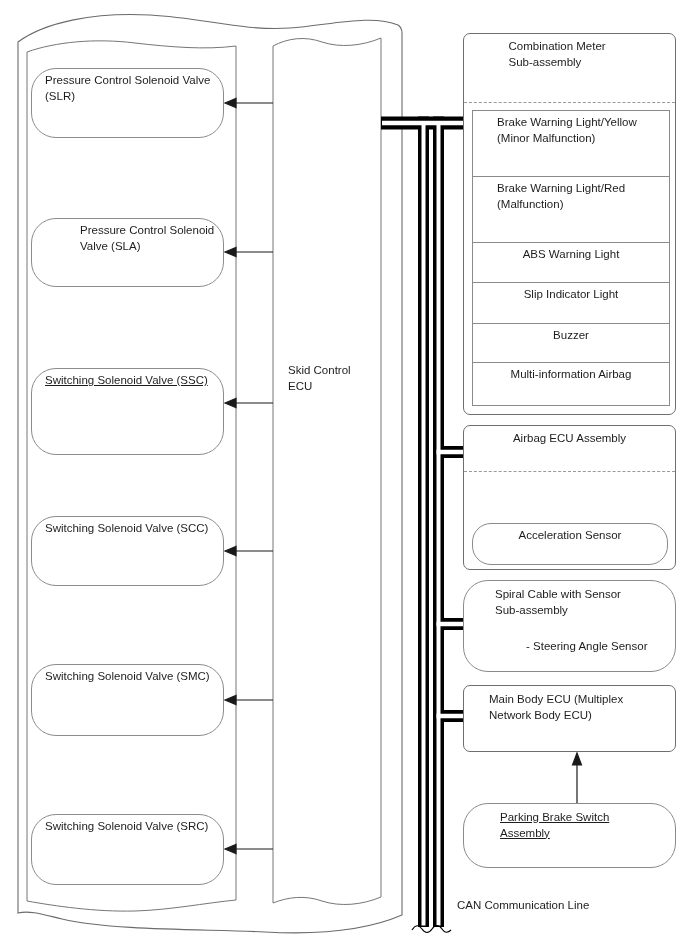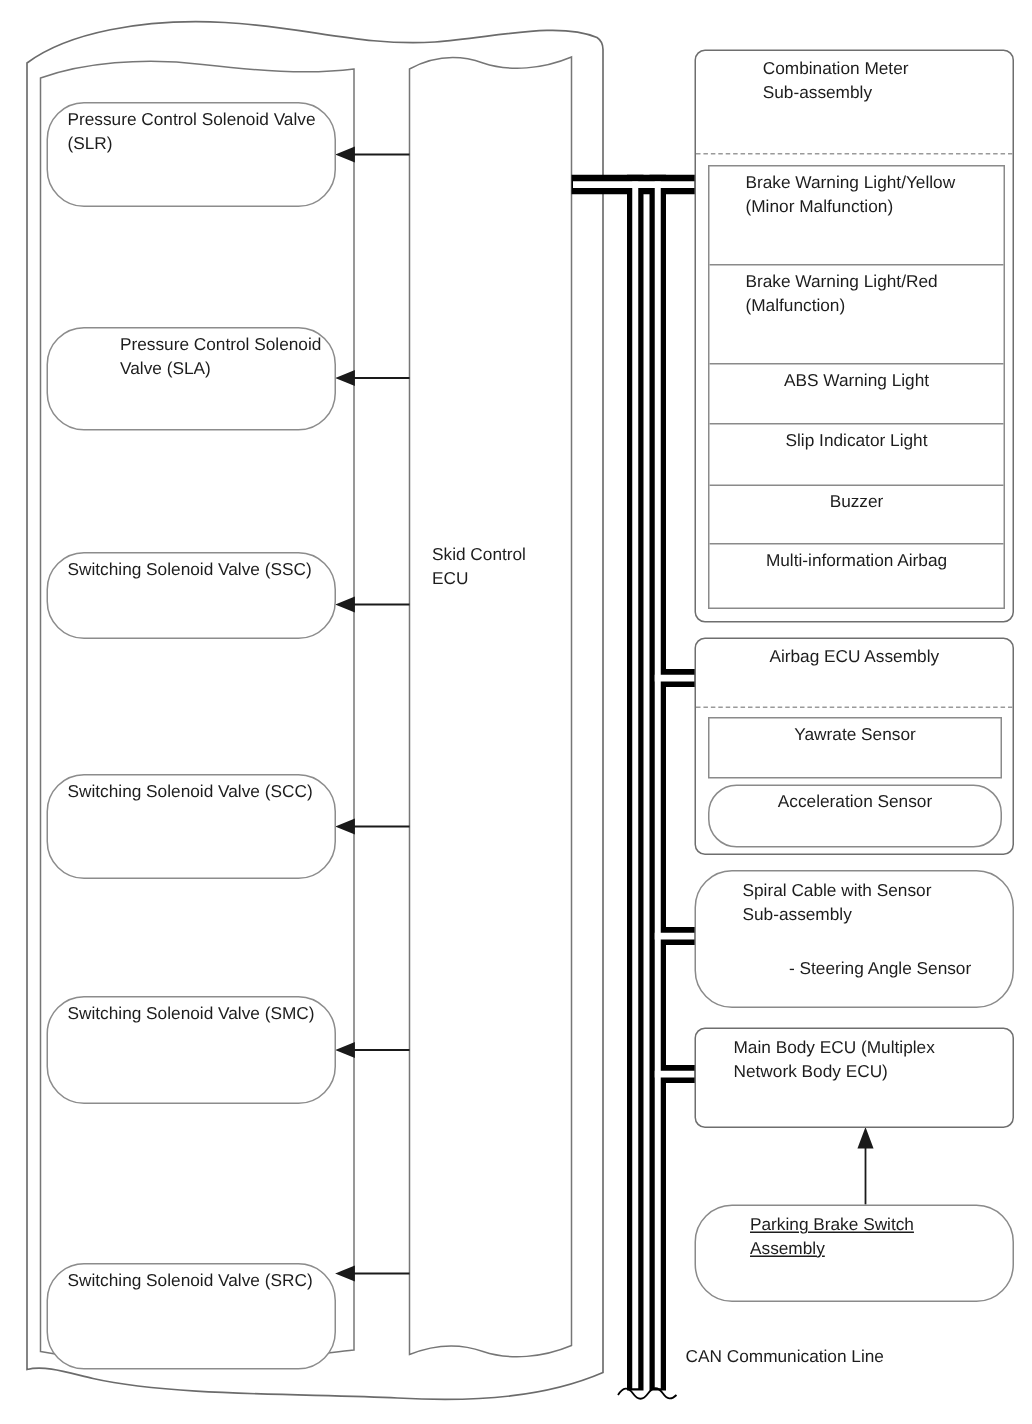--- a/index.html
+++ b/index.html
@@ -84,30 +84,30 @@
 
     <path d="M 412 930 q 5 -8 10 -1 q 5 7 10 0 q 5 -7 10 0 q 4 6 9 1" fill="none" stroke="#000" stroke-width="1.2"></path>
   </svg>
 
   <div class="abs sol-box" style="top:68px;height:70px;">
     <div class="pad-text">Pressure Control Solenoid Valve (SLR)</div>
   </div>
   <div class="abs sol-box" style="top:218px;height:69px;padding-left:48px;">
     <div class="pad-text">Pressure Control Solenoid Valve (SLA)</div>
   </div>
-  <div class="abs sol-box" style="top:368px;height:58px;">
+  <div class="abs sol-box" style="top:368px;height:87px;text-decoration:underline;">
     <div class="pad-text">Switching Solenoid Valve (SSC)</div>
   </div>
   <div class="abs sol-box" style="top:516px;height:70px;">
     <div class="pad-text">Switching Solenoid Valve (SCC)</div>
   </div>
   <div class="abs sol-box" style="top:664px;height:72px;">
     <div class="pad-text">Switching Solenoid Valve (SMC)</div>
   </div>
-  <div class="abs sol-box" style="top:842px;height:71px;">
+  <div class="abs sol-box" style="top:814px;height:71px;">
     <div class="pad-text">Switching Solenoid Valve (SRC)</div>
   </div>
 
   <div class="abs ecu-label">Skid Control ECU</div>
 
   <div class="abs rbox rounded" style="top:33px;height:382px;">
     <div class="rtitle">Combination Meter Sub-assembly</div>
     <div class="dashed" style="top:68px;"></div>
     <div class="stack">
       <div class="row two-line r1">Brake Warning Light/Yellow (Minor Malfunction)</div>
@@ -115,21 +115,20 @@
       <div class="row center r3">ABS Warning Light</div>
       <div class="row center r4">Slip Indicator Light</div>
       <div class="row center r5">Buzzer</div>
       <div class="row center r6">Multi-information Airbag</div>
     </div>
   </div>
 
   <div class="abs rbox rounded" style="top:425px;height:145px;">
     <div class="rtitle-center">Airbag ECU Assembly</div>
     <div class="dashed" style="top:45px;"></div>
-    <div class="sensor-box" style="top:52px;height:41px;">Yawrate Sensor</div>
     <div class="sensor-box" style="top:97px;height:42px;border-radius:19px;">Acceleration Sensor</div>
   </div>
 
   <div class="abs rbox sharp" style="top:580px;height:92px;">
     <div style="padding:6px 28px 0 31px;">Spiral Cable with Sensor Sub-assembly</div>
     <div class="abs" style="left:33px;top:58px;margin-left:29px;">- Steering Angle Sensor</div>
   </div>
 
   <div class="abs rbox rounded" style="top:685px;height:67px;">
     <div style="padding:6px 14px 0 25px;">Main Body ECU (Multiplex Network Body ECU)</div>

